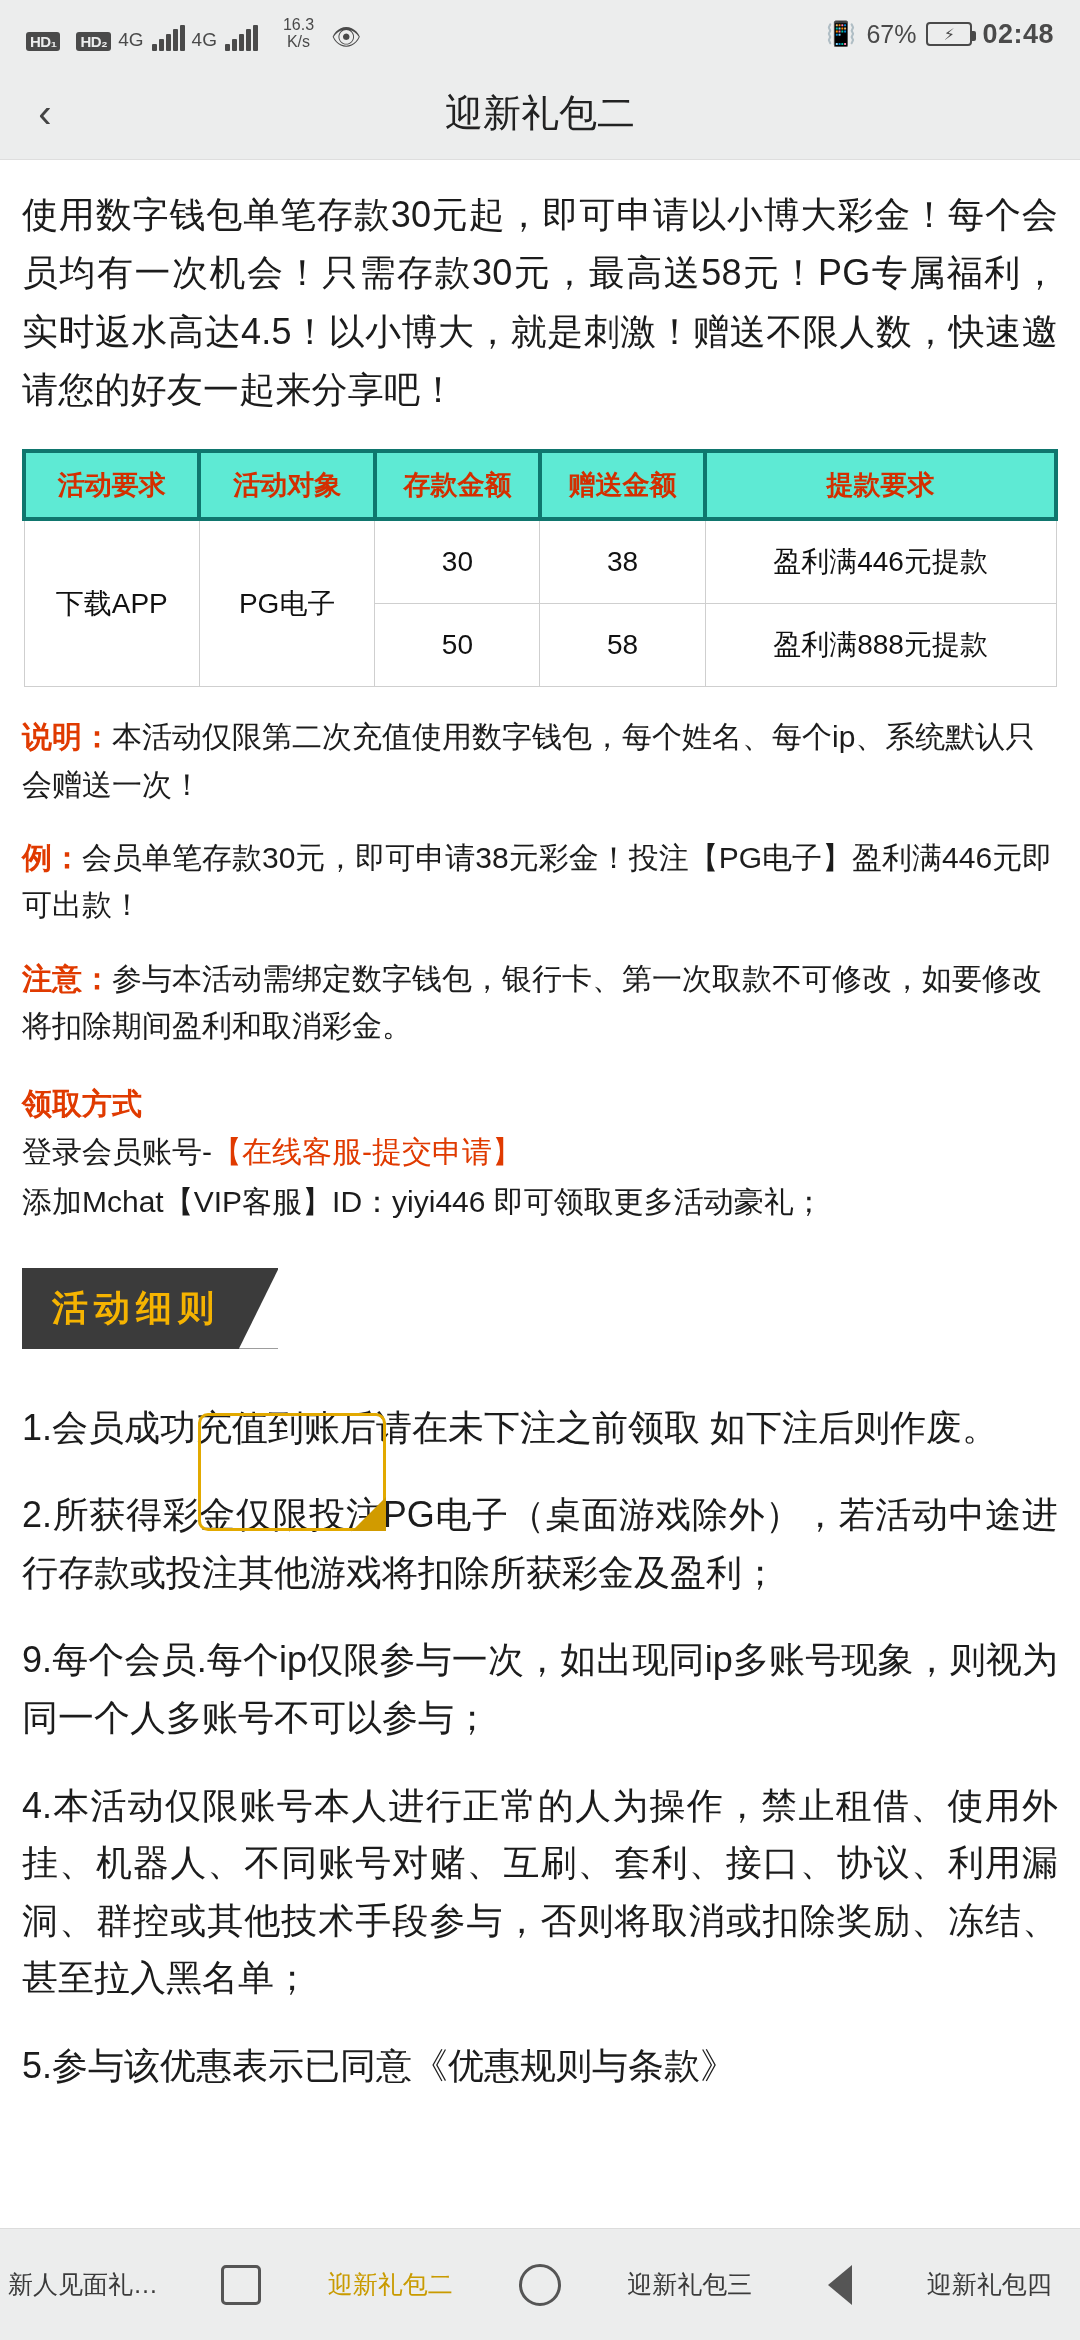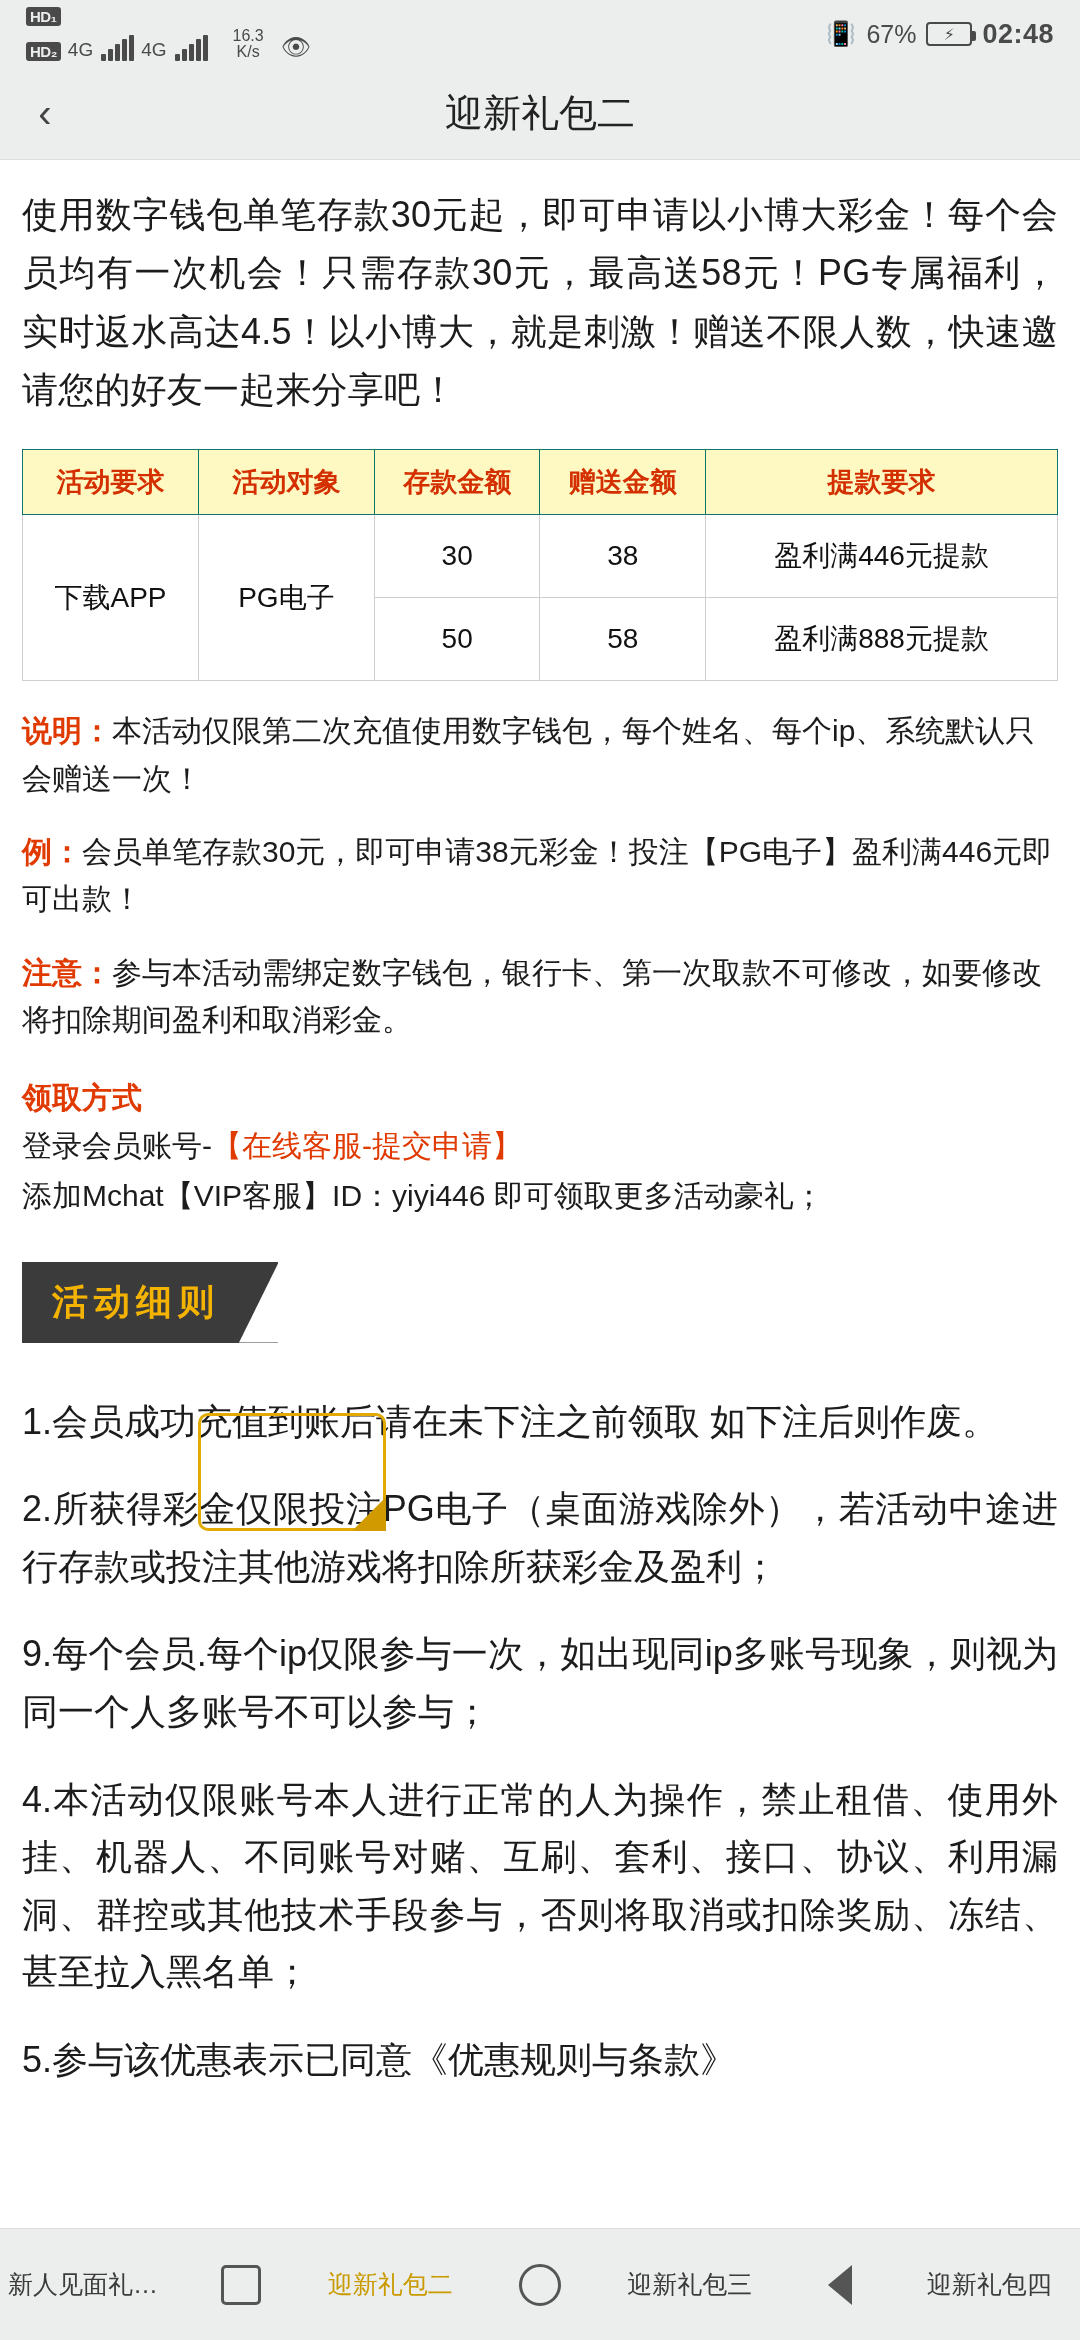--- a/index.html
+++ b/index.html
@@ -8,21 +8,21 @@
     font-family:"Liberation Sans","DejaVu Sans",sans-serif;
     background:#ffffff;
     overflow:hidden;
   }
   
   .statusbar {
     height:68px; background:#eceded; display:flex; align-items:center;
     padding:0 26px; color:#4a4a4a; font-size:25px;
   }
   .sb-left { display:flex; align-items:flex-end; gap:7px; }
-  .hd-stack { display:flex; flex-direction:column; gap:16px;border-radius:16px; }
+  .hd-stack { display:flex; flex-direction:row; gap:16px;border-radius:16px; }
   .hd-badge {
     background:#4a4a4a; color:#eceded; font-size:15px; font-weight:bold;
     border-radius:3px; padding:1px 4px; line-height:1.15; letter-spacing:-0.5px;
   }
   .sig { display:flex; align-items:flex-end; gap:2px; height:26px; }
   .sig i { display:block; width:5px; background:#4a4a4a; border-radius:1px; }
   .sig i:nth-child(1){height:7px}
   .sig i:nth-child(2){height:12px}
   .sig i:nth-child(3){height:17px}
   .sig i:nth-child(4){height:22px}
@@ -64,22 +64,22 @@
     font-size:36px; line-height:1.62; color:#1c1c1c; letter-spacing:0.2px;
     text-align:justify;
   }
 
   
   table.promo {
     width:100%; border-collapse:collapse; margin:30px 0 10px 0;
     table-layout:fixed;
   }
   table.promo th {
-    background:#fef9c3; color:#d32f00; font-size:27px; font-weight:bold;
-    padding:14px 0; text-align:center; border:1px solid #0f766e;
+    background:#5eead4; color:#d32f00; font-size:27px; font-weight:bold;
+    padding:14px 0; text-align:center; border:4px solid #0f766e;
   }
   table.promo td {
     border:1px solid #cfcfcf; text-align:center; font-size:28px; color:#111;
     padding:22px 4px; background:#fff;
   }
   .col-a{width:17%} .col-b{width:17%} .col-c{width:16%} .col-d{width:16%} .col-e{width:34%}
 
   
   .note { margin-top:26px; font-size:30px; line-height:1.58; color:#1c1c1c; }
   .note .lbl { color:#e03a00; font-weight:bold; }

